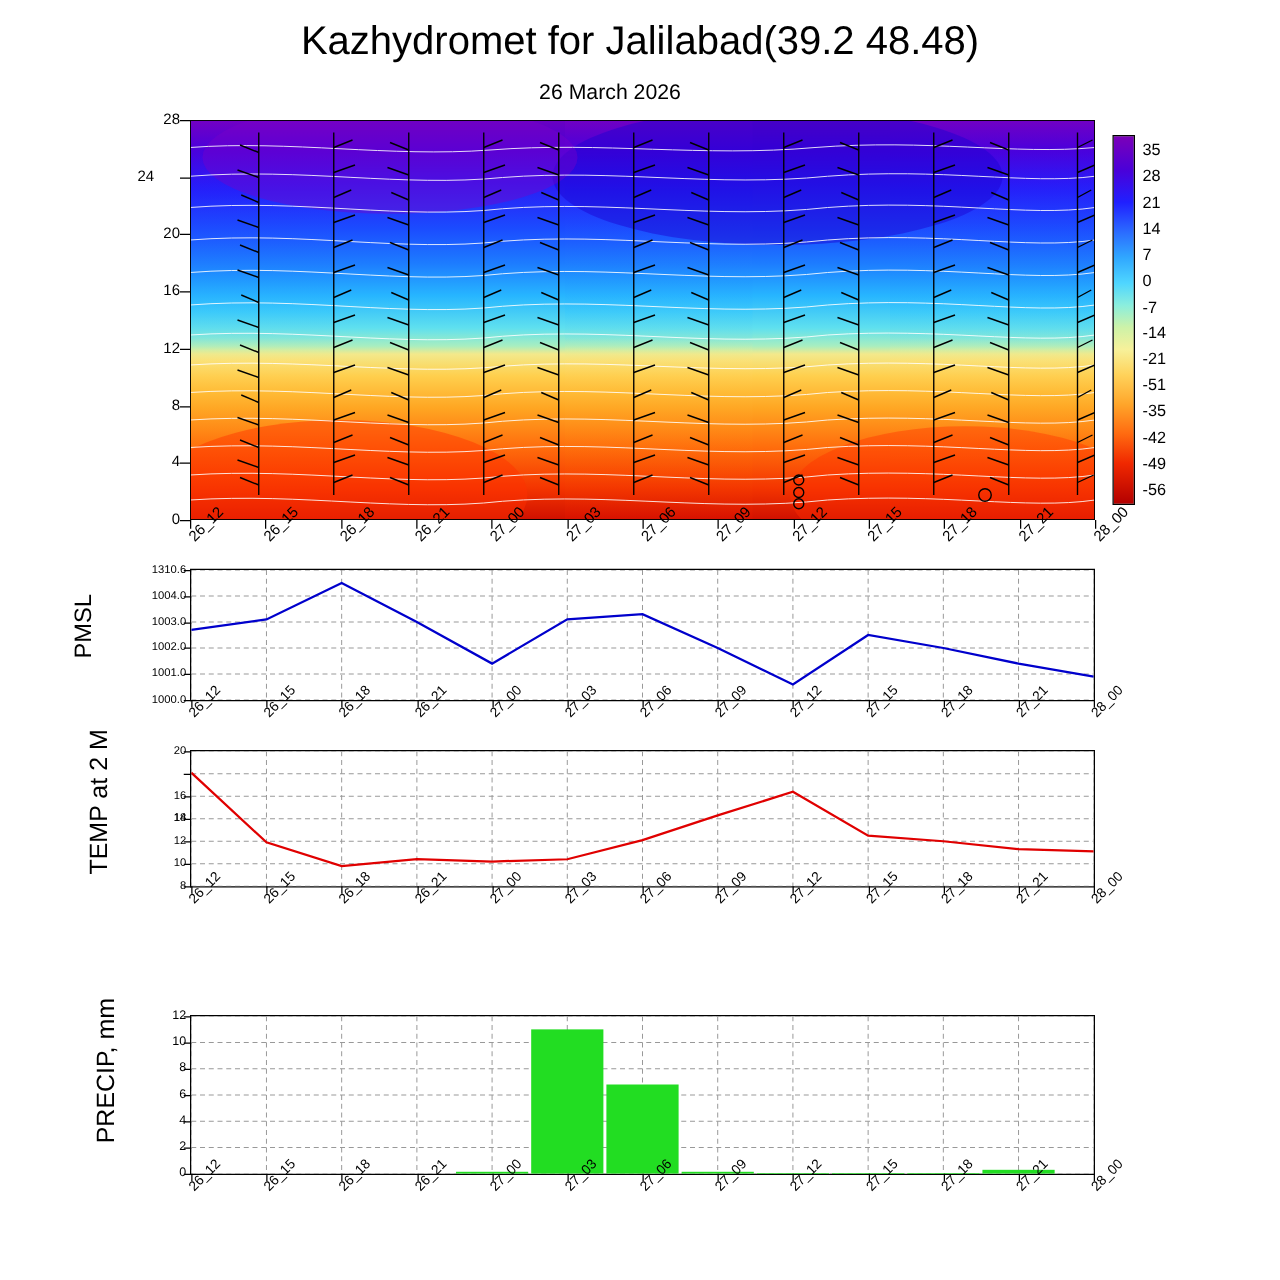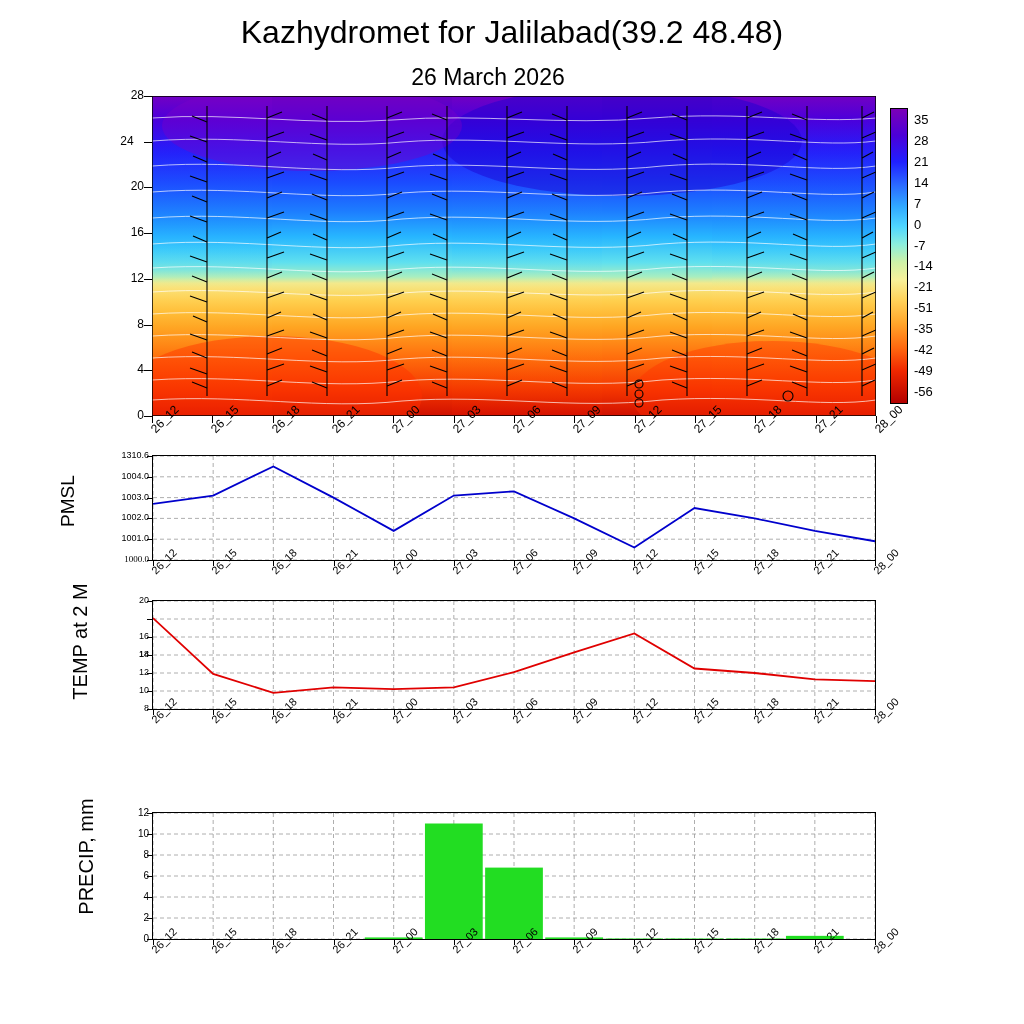--- a/index.html
+++ b/index.html
@@ -11,21 +11,21 @@
     position:relative;
     overflow:hidden;
   }
   .abs{position:absolute;}
   #title{
     left:0;top:14px;width:1024px;text-align:center;
     font-size:32px;letter-spacing:0px;
   }
   #subtitle{
     left:0;top:64px;width:976px;text-align:center;
-    font-size:23px;
+    font-size:17px;
   }
   .tick-label{
     font-size:11px;
     white-space:nowrap;
     transform-origin:left top;
     transform:rotate(-45deg);
   }
   .axis-title{
     font-size:19px;
     transform-origin:center center;
@@ -481,21 +481,21 @@
 <div class="abs" style="left:110px;top:362.2857142857143px;width:34px;text-align:right;font-size:12px;">4</div>
 <div class="abs" style="left:144px;top:324.57142857142856px;width:8px;height:1px;background:#000;"></div>
 <div class="abs" style="left:110px;top:316.57142857142856px;width:34px;text-align:right;font-size:12px;">8</div>
 <div class="abs" style="left:144px;top:278.8571428571429px;width:8px;height:1px;background:#000;"></div>
 <div class="abs" style="left:110px;top:270.8571428571429px;width:34px;text-align:right;font-size:12px;">12</div>
 <div class="abs" style="left:144px;top:233.14285714285717px;width:8px;height:1px;background:#000;"></div>
 <div class="abs" style="left:110px;top:225.14285714285717px;width:34px;text-align:right;font-size:12px;">16</div>
 <div class="abs" style="left:144px;top:187.42857142857142px;width:8px;height:1px;background:#000;"></div>
 <div class="abs" style="left:110px;top:179.42857142857142px;width:34px;text-align:right;font-size:12px;">20</div>
 <div class="abs" style="left:144px;top:141.71428571428572px;width:8px;height:1px;background:#000;"></div>
-<div class="abs" style="left:110px;top:133.71428571428572px;width:34px;text-align:center;font-size:12px;">24</div>
+<div class="abs" style="left:110px;top:133.71428571428572px;width:34px;text-align:left;font-size:12px;">24</div>
 <div class="abs" style="left:144px;top:96px;width:8px;height:1px;background:#000;"></div>
 <div class="abs" style="left:110px;top:88px;width:34px;text-align:right;font-size:12px;">28</div>
 <div class="abs" style="left:152px;top:416px;width:1px;height:7px;background:#000;"></div>
 <div class="abs tick-label" style="left:148px;top:426px;font-size:12px;">26_12</div>
 <div class="abs" style="left:212.33333333333331px;top:416px;width:1px;height:7px;background:#000;"></div>
 <div class="abs tick-label" style="left:208.33333333333331px;top:426px;font-size:12px;">26_15</div>
 <div class="abs" style="left:272.66666666666663px;top:416px;width:1px;height:7px;background:#000;"></div>
 <div class="abs tick-label" style="left:268.66666666666663px;top:426px;font-size:12px;">26_18</div>
 <div class="abs" style="left:333px;top:416px;width:1px;height:7px;background:#000;"></div>
 <div class="abs tick-label" style="left:329px;top:426px;font-size:12px;">26_21</div>
@@ -511,21 +511,21 @@
 <div class="abs tick-label" style="left:630.6666666666666px;top:426px;font-size:12px;">27_12</div>
 <div class="abs" style="left:695px;top:416px;width:1px;height:7px;background:#000;"></div>
 <div class="abs tick-label" style="left:691px;top:426px;font-size:12px;">27_15</div>
 <div class="abs" style="left:755.3333333333334px;top:416px;width:1px;height:7px;background:#000;"></div>
 <div class="abs tick-label" style="left:751.3333333333334px;top:426px;font-size:12px;">27_18</div>
 <div class="abs" style="left:815.6666666666666px;top:416px;width:1px;height:7px;background:#000;"></div>
 <div class="abs tick-label" style="left:811.6666666666666px;top:426px;font-size:12px;">27_21</div>
 <div class="abs" style="left:876px;top:416px;width:1px;height:7px;background:#000;"></div>
 <div class="abs tick-label" style="left:872px;top:426px;font-size:12px;">28_00</div>
 <div class="abs" style="left:147px;top:560px;width:6px;height:1px;background:#000;"></div>
-<div class="abs" style="left:107px;top:554px;width:42px;text-align:right;font-size:9px;font-family:Liberation Serif, serif;">1000.0</div>
+<div class="abs" style="left:107px;top:554px;width:42px;text-align:right;font-size:9px;">1000.0</div>
 <div class="abs" style="left:147px;top:539.2px;width:6px;height:1px;background:#000;"></div>
 <div class="abs" style="left:107px;top:533.2px;width:42px;text-align:right;font-size:9px;">1001.0</div>
 <div class="abs" style="left:147px;top:518.4px;width:6px;height:1px;background:#000;"></div>
 <div class="abs" style="left:107px;top:512.4px;width:42px;text-align:right;font-size:9px;">1002.0</div>
 <div class="abs" style="left:147px;top:497.6px;width:6px;height:1px;background:#000;"></div>
 <div class="abs" style="left:107px;top:491.6px;width:42px;text-align:right;font-size:9px;">1003.0</div>
 <div class="abs" style="left:147px;top:476.8px;width:6px;height:1px;background:#000;"></div>
 <div class="abs" style="left:107px;top:470.8px;width:42px;text-align:right;font-size:9px;">1004.0</div>
 <div class="abs" style="left:147px;top:456px;width:6px;height:1px;background:#000;"></div>
 <div class="abs" style="left:107px;top:450px;width:42px;text-align:right;font-size:9px;">1310.6</div>

